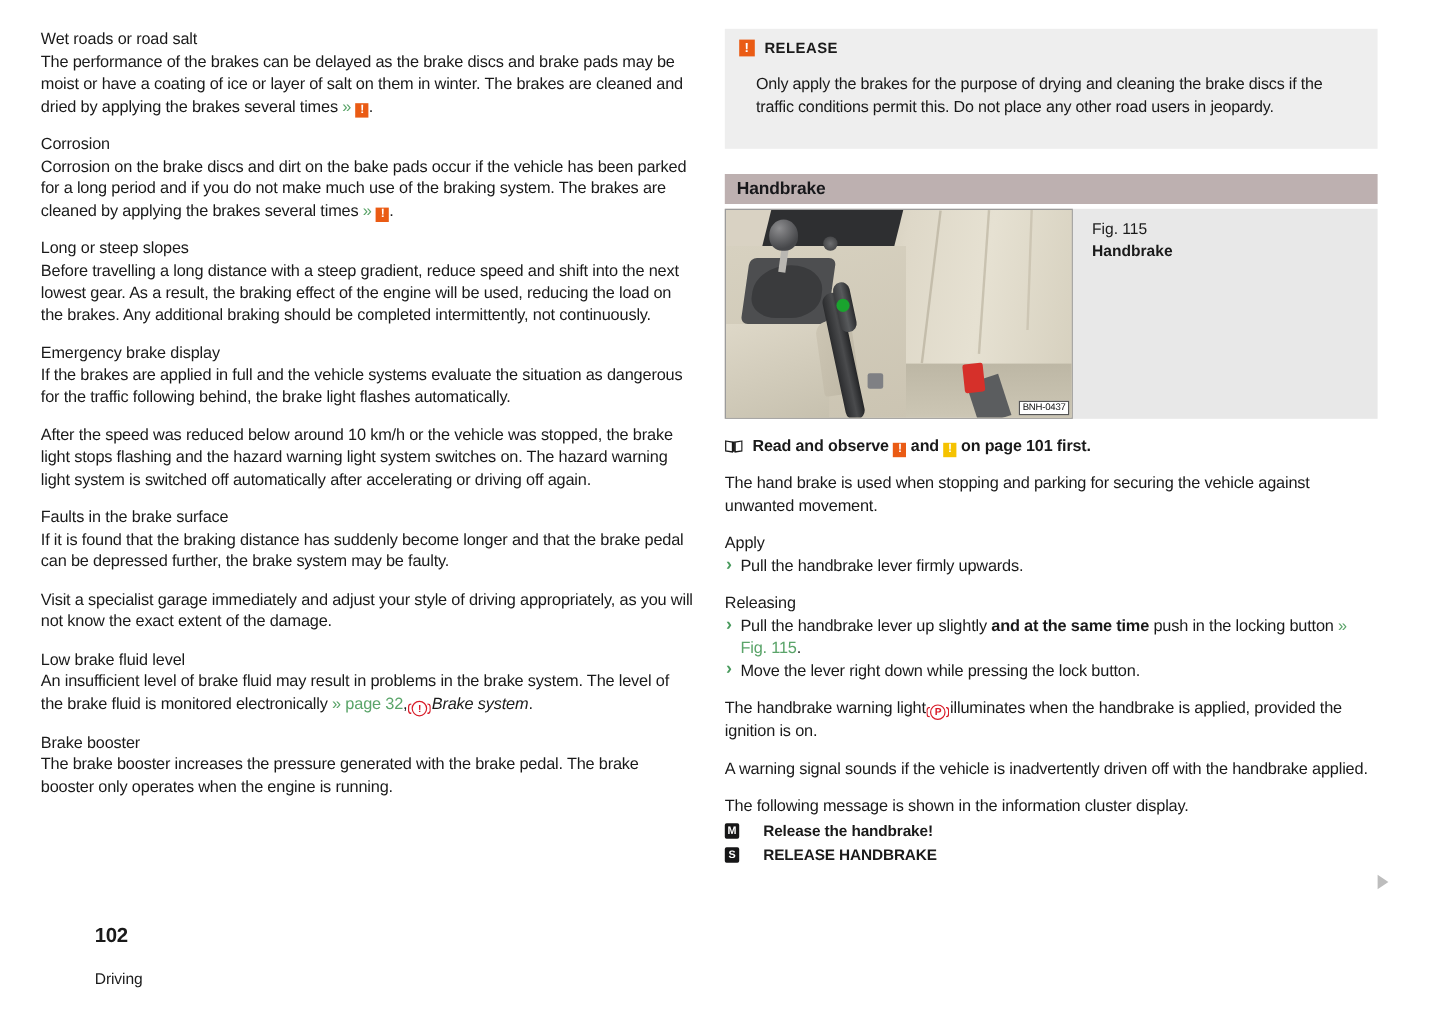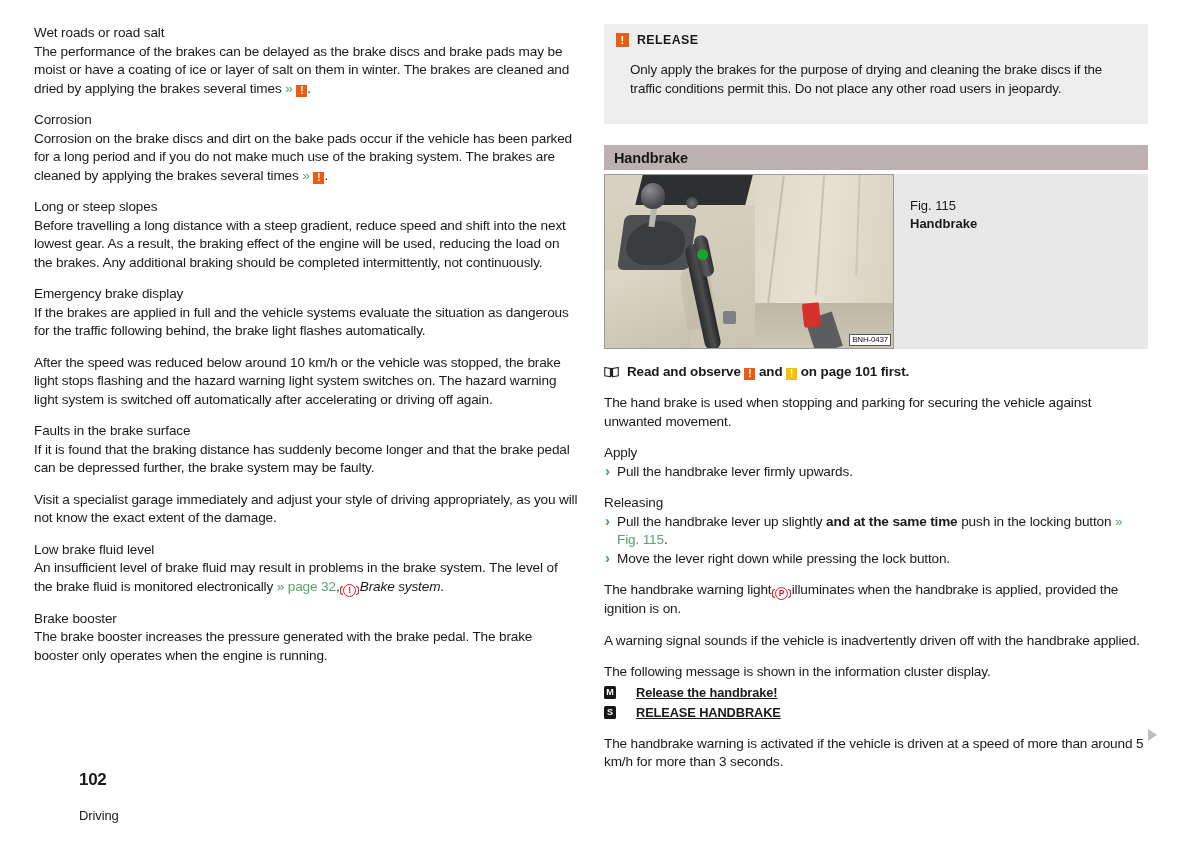--- a/index.html
+++ b/index.html
@@ -165,21 +165,21 @@
   .figphoto {
     width: 290px;
     height: 175px;
     position: relative;
     overflow: hidden;
     border: 1px solid #9b9b9b;
     box-sizing: border-box;
     background: #d9d2c3;
   }
   .figcap {
-    padding: 23px 0 0 16px;
+    padding: 8px 0 0 16px;
     font-size: 13px;
     line-height: 18px;
     font-weight: bold;
   }
   .figcap .l1 { font-weight: normal; }
 
   
   .ph { position: absolute; }
   .ph-seat {
     left: 108px; top: 0; width: 182px; height: 175px;
@@ -351,21 +351,20 @@
     text-align: center;
     flex: 0 0 auto;
     border-radius: 1.5px;
   }
   .msgtext {
     font-size: 12.8px;
     font-weight: bold;
     line-height: 18px;
     margin-left: 20px;
     letter-spacing: -0.1px;
-    text-decoration: underline;
   }
 
   
   .footer {
     position: absolute;
     left: 34px;
     bottom: 22px;
     display: flex;
     align-items: baseline;
     gap: 18px;
@@ -538,21 +537,20 @@
       <span class="msgbadge">M</span>
       <span class="msgtext">Release the handbrake!</span>
     </div>
     <div class="msgrow">
       <span class="msgbadge">S</span>
       <span class="msgtext">RELEASE HANDBRAKE</span>
     </div>
 
     <div class="gap"></div>
 
-    <p class="body">The handbrake warning is activated if the vehicle is driven at a speed of more than around 5 km/h for more than 3 seconds.</p>
   </div>
 
   <div class="cont-marker"></div>
 
   <div class="footer">
     <span class="pnum">102</span>
     <span class="chapter">Driving</span>
   </div>
 
 </div>

